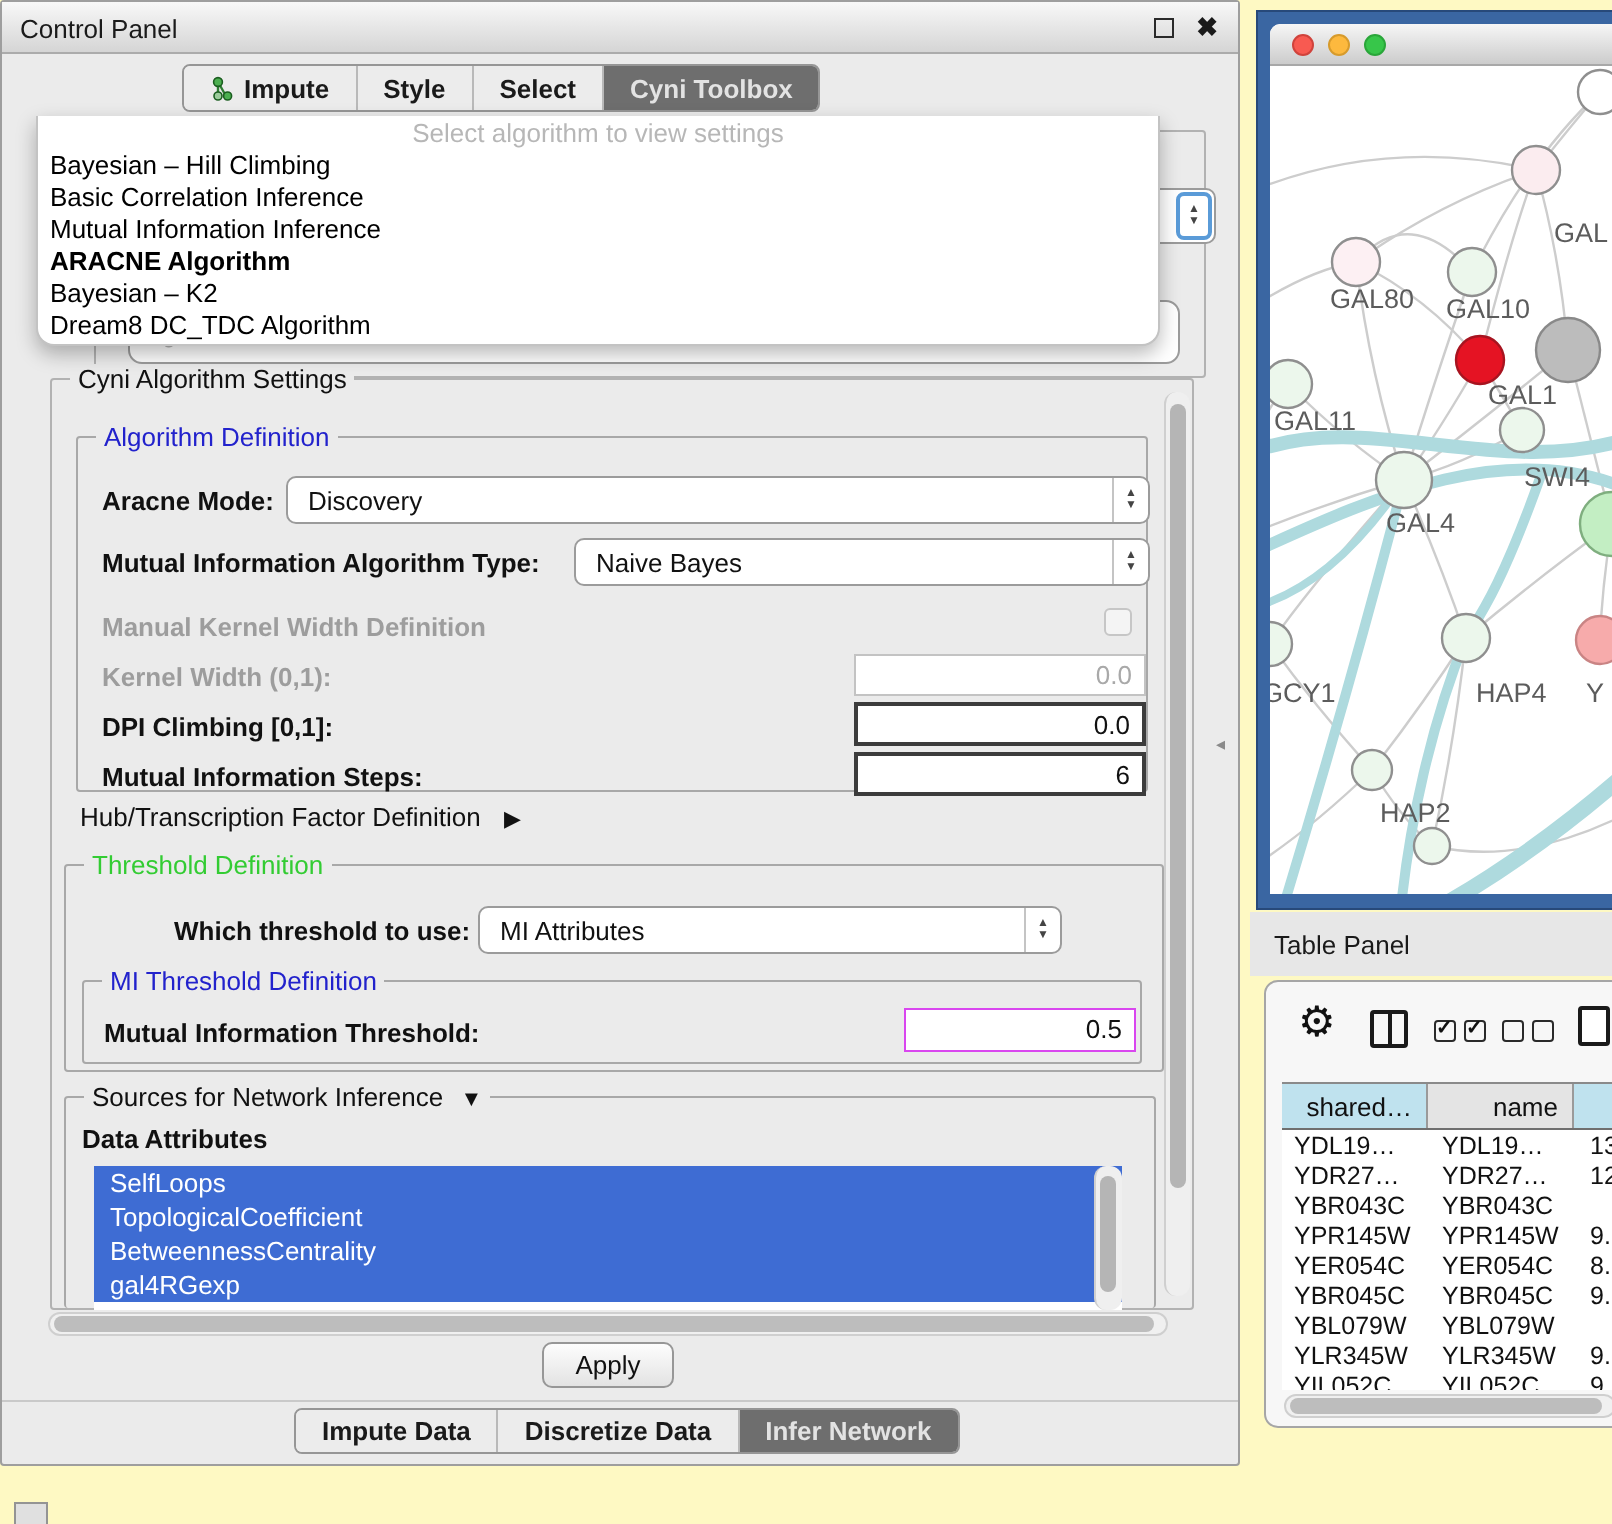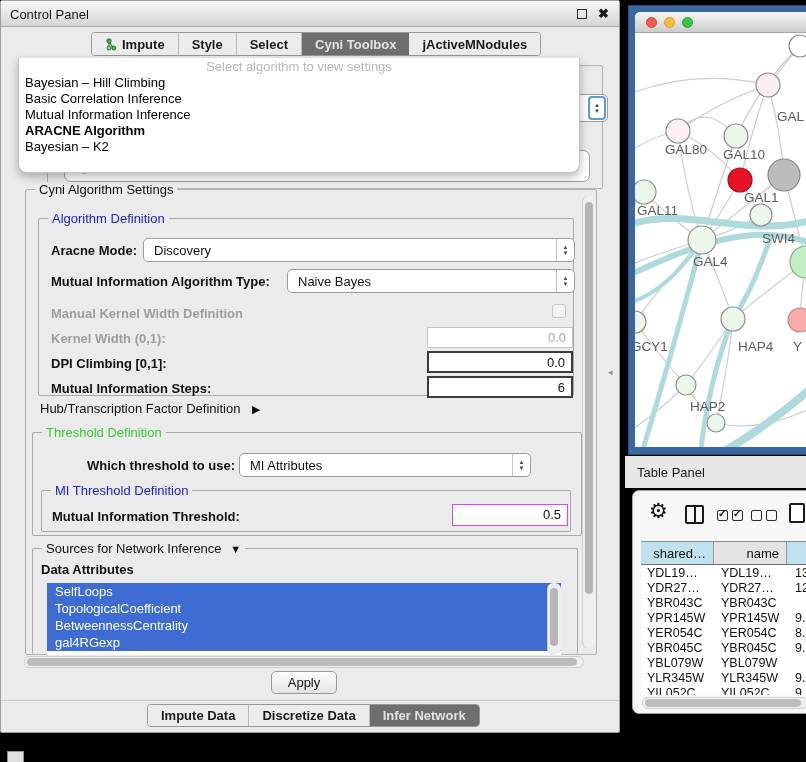--- a/index.html
+++ b/index.html
@@ -1,19 +1,19 @@
 <!DOCTYPE html>
 <html><head>
 <meta charset="utf-8">
 <style>
   * { margin:0; padding:0; box-sizing:border-box; }
   html,body { background:#e7e7e7; }
   #stage {
     position:relative; width:806px; height:762px; overflow:hidden;
-    background:#000000;
+    background:#fef9c3;
     font-family:"Liberation Sans", sans-serif; font-size:13px; color:#111;
   }
   .abs { position:absolute; }
 
   
   .cp-window { left:0; top:4; width:620px; height:733px; background:#ebebeb;
     border:1px solid #9e9e9e; border-radius:2px; }
   .cp-titlebar { left:0; top:0; width:100%; height:26px;
     background:linear-gradient(#f8f8f8,#d5d5d5); border-bottom:1px solid #ababab; }
   .cp-title { position:absolute; left:9px; top:6px; color:#1a1a1a; }
@@ -144,43 +144,41 @@
         </div>
         <div class="tab">
             <span>Style</span>
           </div>
         <div class="tab">
             <span>Select</span>
           </div>
         <div class="tab sel">
             <span>Cyni Toolbox</span>
           </div>
-        <div class="tab">
-            <span>jActiveMNodules</span>
-          </div>
       </div>
     </div>
 
     <div class="grp" style="left:46px; top:64px; width:556px; height:124px;">
       <div class="combo" style="left:20px; top:28px; width:540px; height:28px;">
         <span class="txt"></span>
         <span class="stepper focus">▲<br>▼</span>
       </div>
       <div class="combo" style="left:16px; top:84px; width:526px; height:32px; border-radius:7px;">
         <span class="txt" style="color:#b5b5b5; padding-left:16px;">gal-filtered.sif default node</span>
       </div>
     </div>
 
     <div class="abs dropdown">
       <div class="dd-ph">Select algorithm to view settings</div>
       <div class="dd-item">Bayesian – Hill Climbing</div>
       <div class="dd-item">Basic Correlation Inference</div>
       <div class="dd-item">Mutual Information Inference</div>
       <div class="dd-item hl">ARACNE Algorithm</div>
       <div class="dd-item">Bayesian – K2</div>
+      <div class="dd-item">Dream8 DC_TDC Algorithm</div>
     </div>
 
     <div class="grp" style="left:24px; top:188px; width:572px; height:466px;">
       <span class="legend">Cyni Algorithm Settings</span>
 
       <div class="vsb" style="left:556px; top:6px; width:13px; height:452px;">
         <div class="thumb" style="top:6px; height:392px;"></div>
       </div>
 
       <div class="grp" style="left:12px; top:28px; width:536px; height:178px; border-color:#a8a8a8;">

